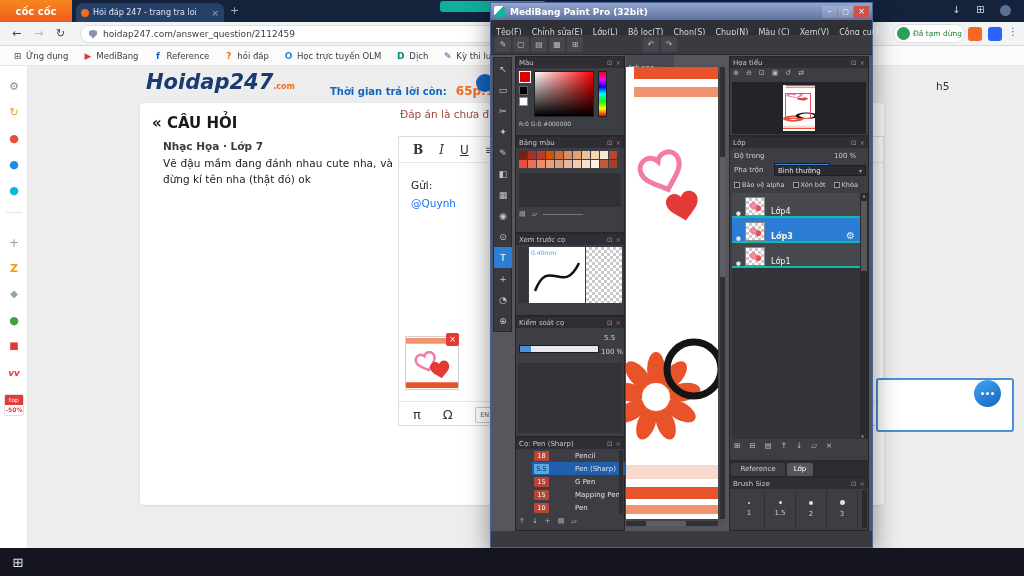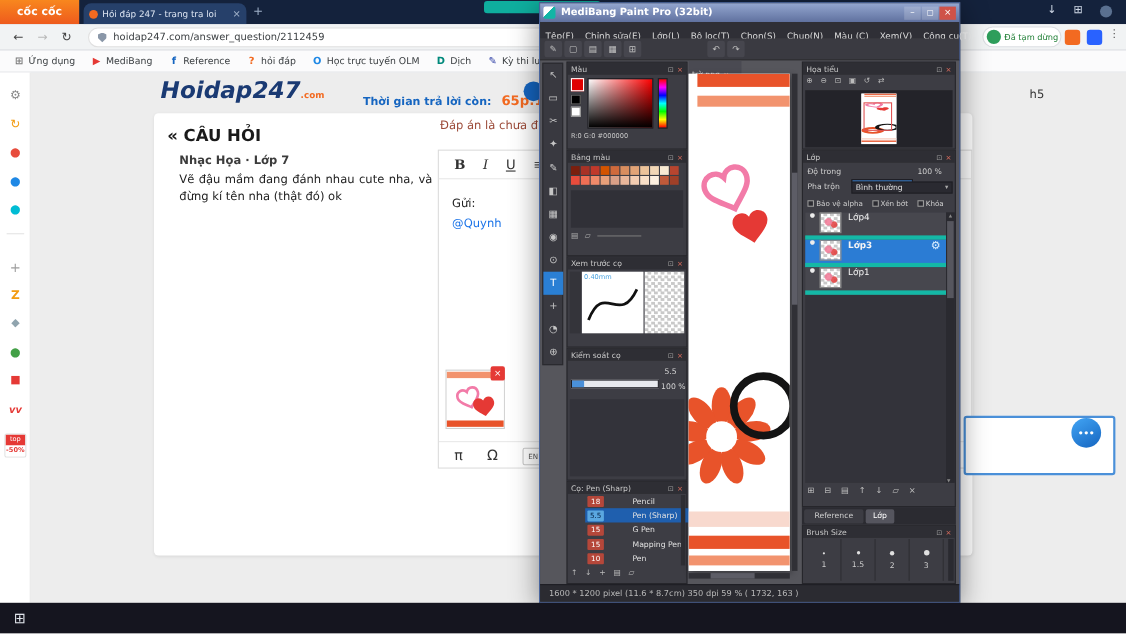--- a/index.html
+++ b/index.html
@@ -20,21 +20,21 @@
 .tl.on{background:#2a7fd4;color:#fff}
 .tbb{width:16px;height:15px;background:#46464e;border-radius:2px;display:flex;align-items:center;justify-content:center;color:#c0c0c0;font-size:8px;margin-right:2px}
 .mi{font-size:8px;color:#dcdcdc;padding:0 5px;line-height:15px;display:inline-block}
 .brow{display:flex;align-items:center;height:13px;padding-left:2px}
 .bnum{min-width:15px;height:10px;background:#b5473a;color:#fff;font-size:6.5px;display:flex;align-items:center;justify-content:center;border-radius:1px}
 .bth{width:20px;height:8px;margin:0 3px}
 .bcurve{width:16px;height:6px;border-top:1.5px solid #c9c9c9;border-radius:60%}
 .bname{font-size:7px;color:#e2e2e2;white-space:nowrap}
 .brow.sel{background:#1f5fae}
 .brow.sel .bnum{background:#5aa7e0;color:#05244a}
-.lrow{position:relative;height:25px;background:#47474e;border-bottom:4px solid #14b8a6;display:flex;align-items:flex-start}
+.lrow{position:relative;height:25px;background:#47474e;border-bottom:2px solid #14b8a6;display:flex;align-items:flex-end}
 .lrow.sel{background:#2b7cd4}
 .leye{width:13px;text-align:center;color:#ececec;font-size:5.5px}
 .lth{width:20px;height:19px;border:1px solid #8a8a8a;position:relative;overflow:hidden}
 .lmk{position:absolute;inset:0;background:radial-gradient(circle at 40% 45%,rgba(242,120,150,.85) 0 3px,transparent 4px),radial-gradient(circle at 68% 60%,rgba(226,60,60,.85) 0 2.5px,transparent 3.5px)}
 .lname{margin-left:6px;font-size:8px;color:#f4f4f4}
 .cbx{width:6px;height:6px;border:1px solid #9a9a9a;background:#2b2b31;display:inline-block;vertical-align:middle;margin-right:2px}
 .slt{position:relative;background:#22222a;height:8px;border:1px solid #1c1c22}
 .slf{position:absolute;left:0;top:0;bottom:0;background:#3d86d8}
 .sw{width:8px;height:8px;display:inline-block;margin:0 1px 1px 0}
 
@@ -514,19 +514,18 @@
           </div>
         <div class="ctr" style="width:31px;height:38px;border-right:1px solid #2e2e33;flex-direction:column;gap:5px">
             <span style="width:5px;height:5px;border-radius:50%;background:#e0e0e0"></span>
             <span style="font-size:7px;color:#ccc">3</span>
           </div>
       </div>
       <div class="a" style="right:1px;top:12px;width:5px;height:38px;background:#2a2a30"></div>
     </div>
   </div>
 
-  <div class="a nw" style="left:0;top:528px;width:381px;height:16px;background:#2b2b31;border-top:1px solid #1f1f24;font-size:7.5px;color:#b8b8b8;line-height:16px;padding-left:8px">1600 * 1200 pixel   (11.6 * 8.7cm)   350 dpi   59 %   ( 1732, 163 )</div>
 </div>
 
 <div class="a" style="left:0;top:548px;width:1024px;height:28px;background:#15151f;z-index:30">
   <span class="a ctr" style="left:0;top:548px;width:36px;height:28px;position:fixed;color:#dfe3ea;font-size:13px">⊞</span>
 
 </div>
 
 </body></html>

